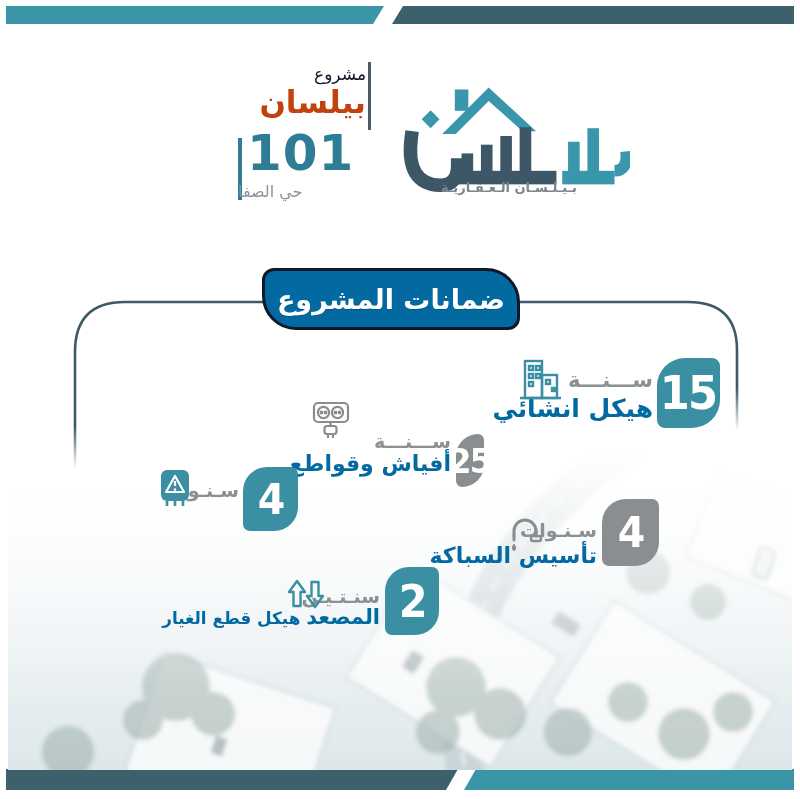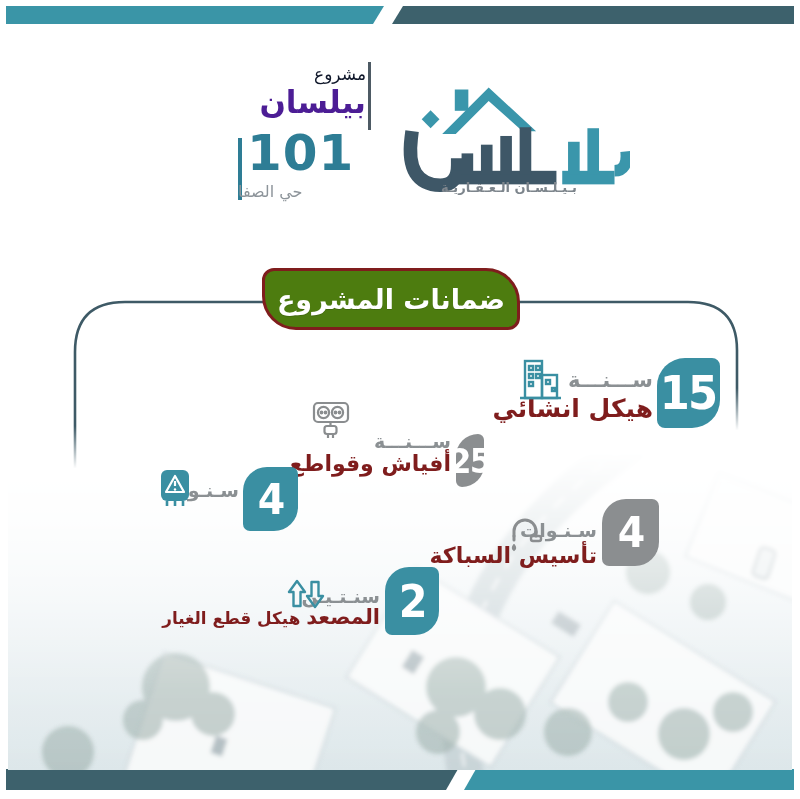--- a/index.html
+++ b/index.html
@@ -15,45 +15,45 @@
   .bar-dark-top{left:392px;width:402px;background:#3d616c;
     clip-path:polygon(11px 0,100% 0,100% 100%,0 100%);}
   .bar-b{height:21px;top:769px;}
   .bar-dark-bottom{left:6px;width:452px;background:#3d616c;
     clip-path:polygon(0 0,100% 0,calc(100% - 12px) 100%,0 100%);}
   .bar-teal-bottom{left:464px;width:330px;background:#3a95a7;
     clip-path:polygon(12px 0,100% 0,100% 100%,0 100%);}
   
   .hdr-sep{left:368px;top:62px;width:3px;height:68px;background:#4d5a64;}
   .hdr-project-label{right:434px;top:64px;font-size:17px;color:#0f172a;direction:rtl;white-space:nowrap;}
-  .hdr-project-name{right:434px;top:84px;font-size:31px;font-weight:700;color:#4c1d95;direction:rtl;white-space:nowrap;}
+  .hdr-project-name{right:434px;top:84px;font-size:31px;font-weight:700;color:#c2410c;direction:rtl;white-space:nowrap;}
   .hdr-101-bar{left:238px;top:138px;width:4px;height:62px;background:#2e7d95;}
   .hdr-101{left:247px;top:124px;font-size:50px;font-weight:700;color:#2e7d95;letter-spacing:1px;}
   .hdr-district{left:238px;top:182px;font-size:16px;color:#8d949a;direction:rtl;white-space:nowrap;}
   .logo-box{left:388px;top:60px;width:242px;height:150px;}
   .logo-tagline{left:388px;top:180px;width:242px;text-align:center;font-size:13px;
     font-weight:700;color:#7d858c;letter-spacing:3px;direction:rtl;white-space:nowrap;}
   
-  .banner{left:262px;top:268px;width:258px;height:62px;background:#4d7c0f;
-    border:3px solid #7f1d1d;border-radius:12px 34px 12px 34px;box-sizing:border-box;
+  .banner{left:262px;top:268px;width:258px;height:62px;background:#0369a1;
+    border:3px solid #0f172a;border-radius:12px 34px 12px 34px;box-sizing:border-box;
     display:flex;align-items:center;justify-content:center;z-index:6;}
   .banner-title{color:#ffffff;font-size:27px;font-weight:700;direction:rtl;white-space:nowrap;
     text-shadow:0 1px 0 rgba(0,0,0,.15);}
   
   .connector{left:0;top:0;z-index:3;pointer-events:none;}
   .fade{z-index:4;}
   .fade-left{left:66px;top:426px;width:20px;height:50px;background:linear-gradient(to bottom,rgba(255,255,255,0),#fff 85%);}
   .fade-right{left:727px;top:388px;width:22px;height:50px;background:linear-gradient(to bottom,rgba(255,255,255,0),#fff 85%);}
   
   .badge{z-index:6;display:flex;align-items:center;justify-content:center;color:#fff;font-weight:700;}
   .badge span{letter-spacing:-2px;transform:scaleX(.94);}
   .badge-teal{background:#3a8fa2;}
   .badge-gray{background:#8b8e90;}
   .unit{z-index:6;font-size:19px;font-weight:700;color:#8b9093;direction:rtl;white-space:nowrap;}
-  .glabel{z-index:6;font-weight:700;color:#7f1d1d;direction:rtl;white-space:nowrap;}
+  .glabel{z-index:6;font-weight:700;color:#0369a1;direction:rtl;white-space:nowrap;}
   .glabel .lite{font-weight:700;font-size:.8em;}
   .gicon{z-index:6;}
   
   .photo{left:8px;top:452px;width:784px;height:318px;overflow:hidden;z-index:1;
     -webkit-mask-image:linear-gradient(180deg,rgba(0,0,0,0) 0%,rgba(0,0,0,.45) 35%,rgba(0,0,0,.9) 75%,#000 100%);
     mask-image:linear-gradient(180deg,rgba(0,0,0,0) 0%,rgba(0,0,0,.45) 35%,rgba(0,0,0,.9) 75%,#000 100%);}
 </style>
 </head>
 <body>
 

